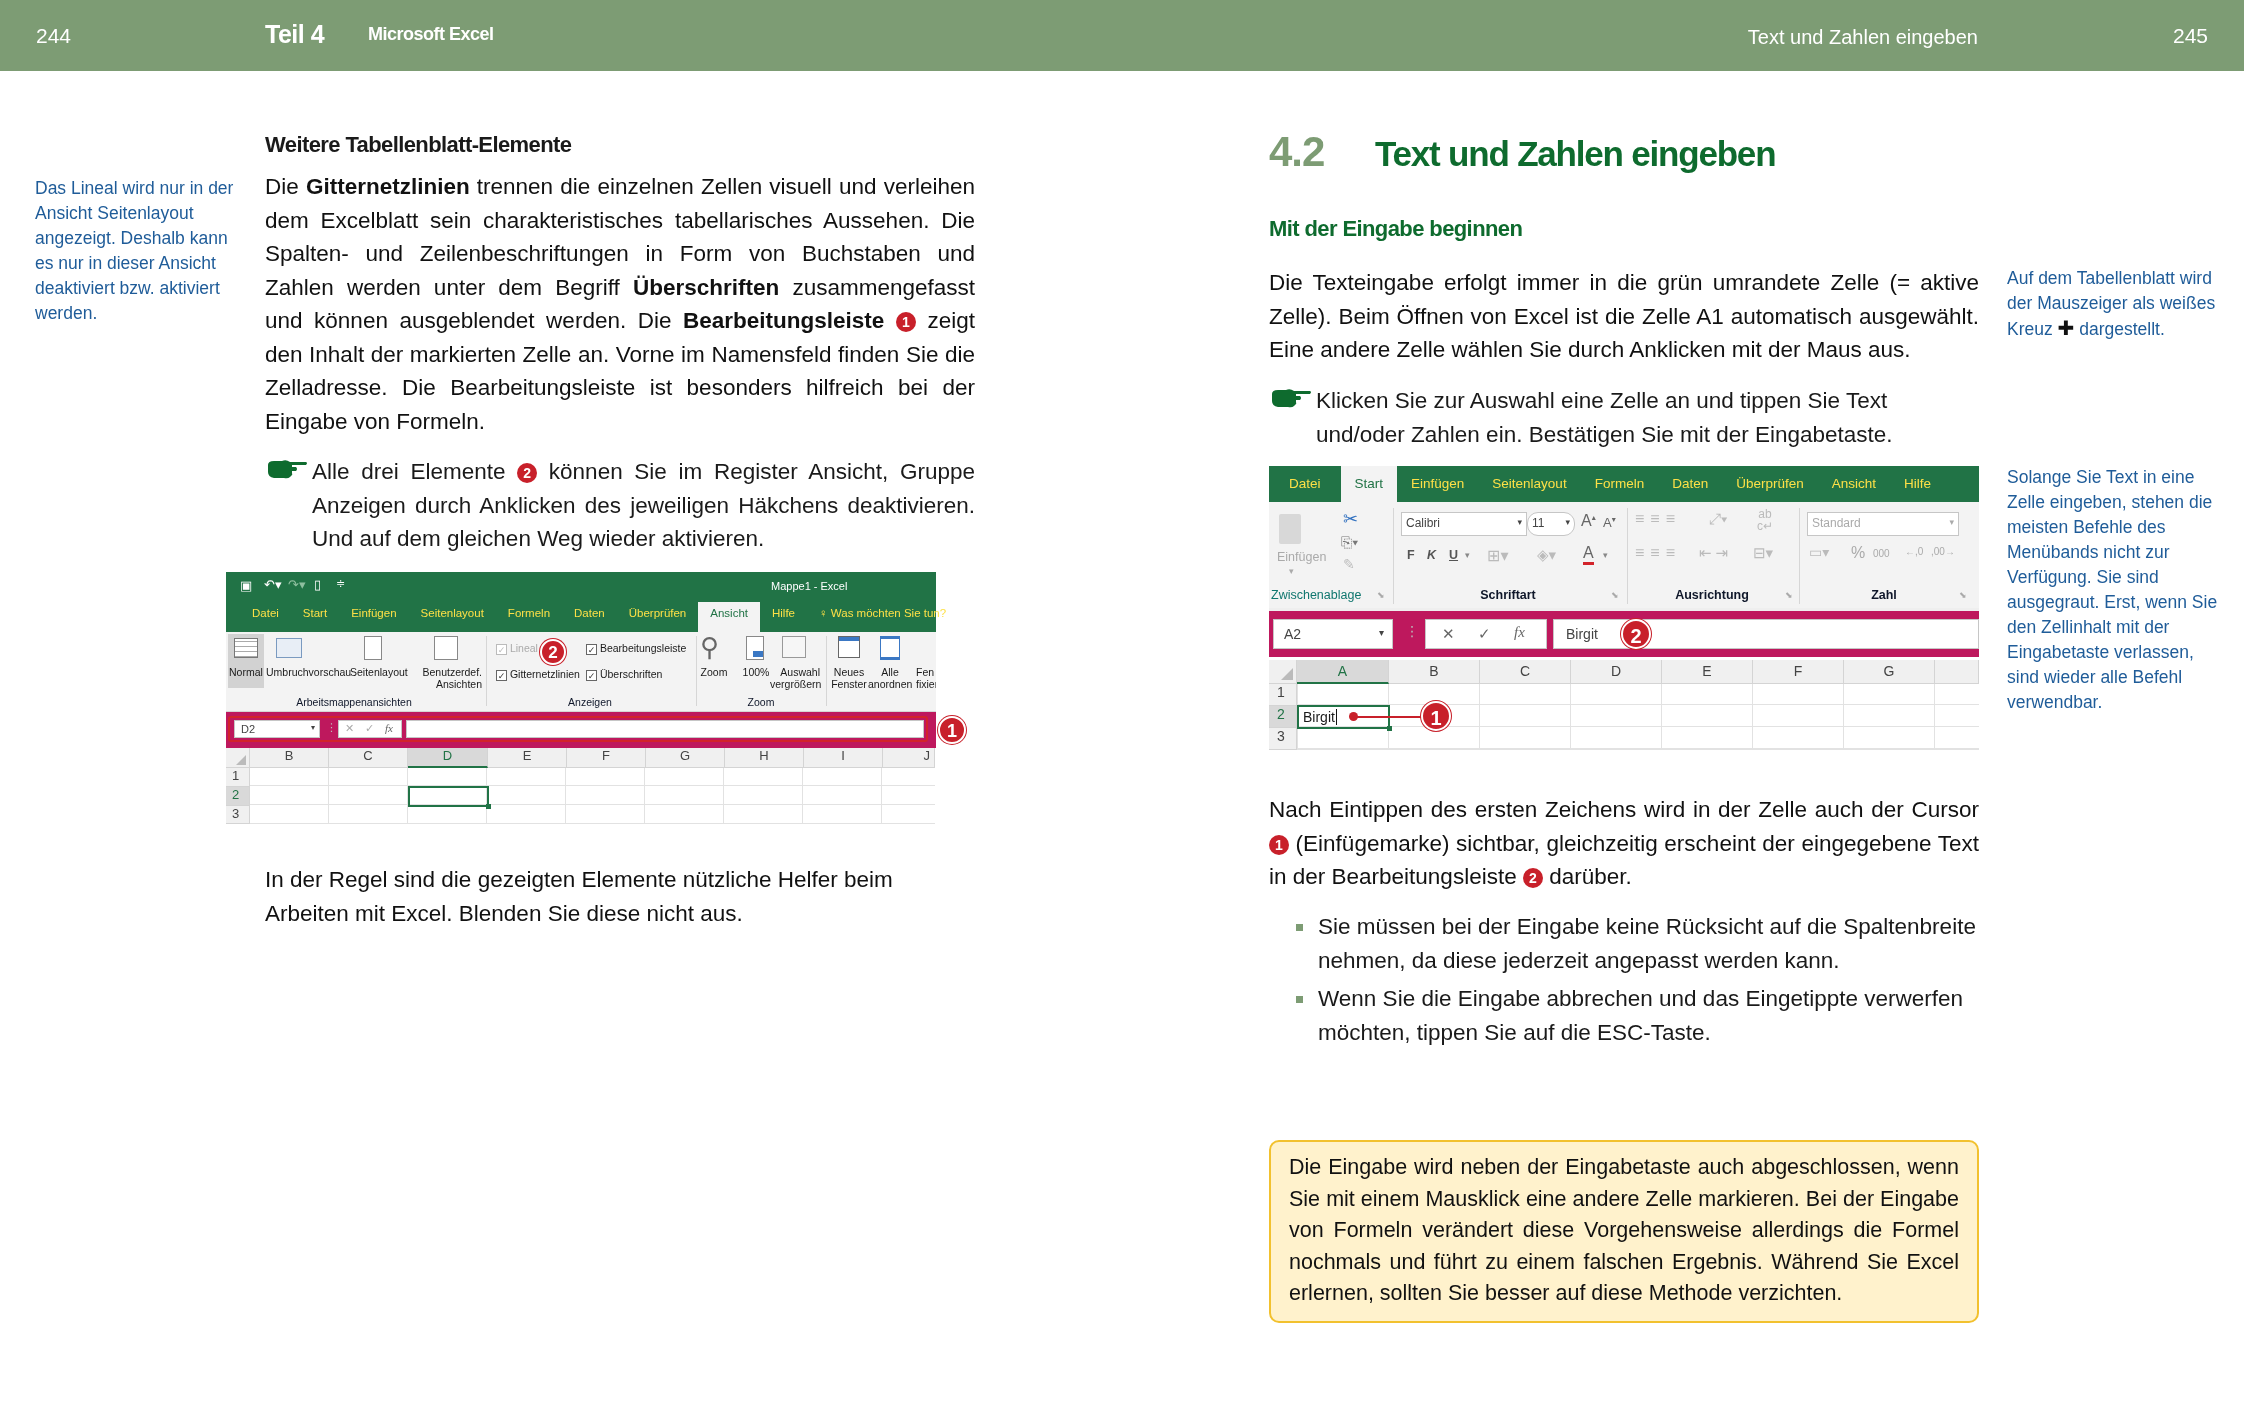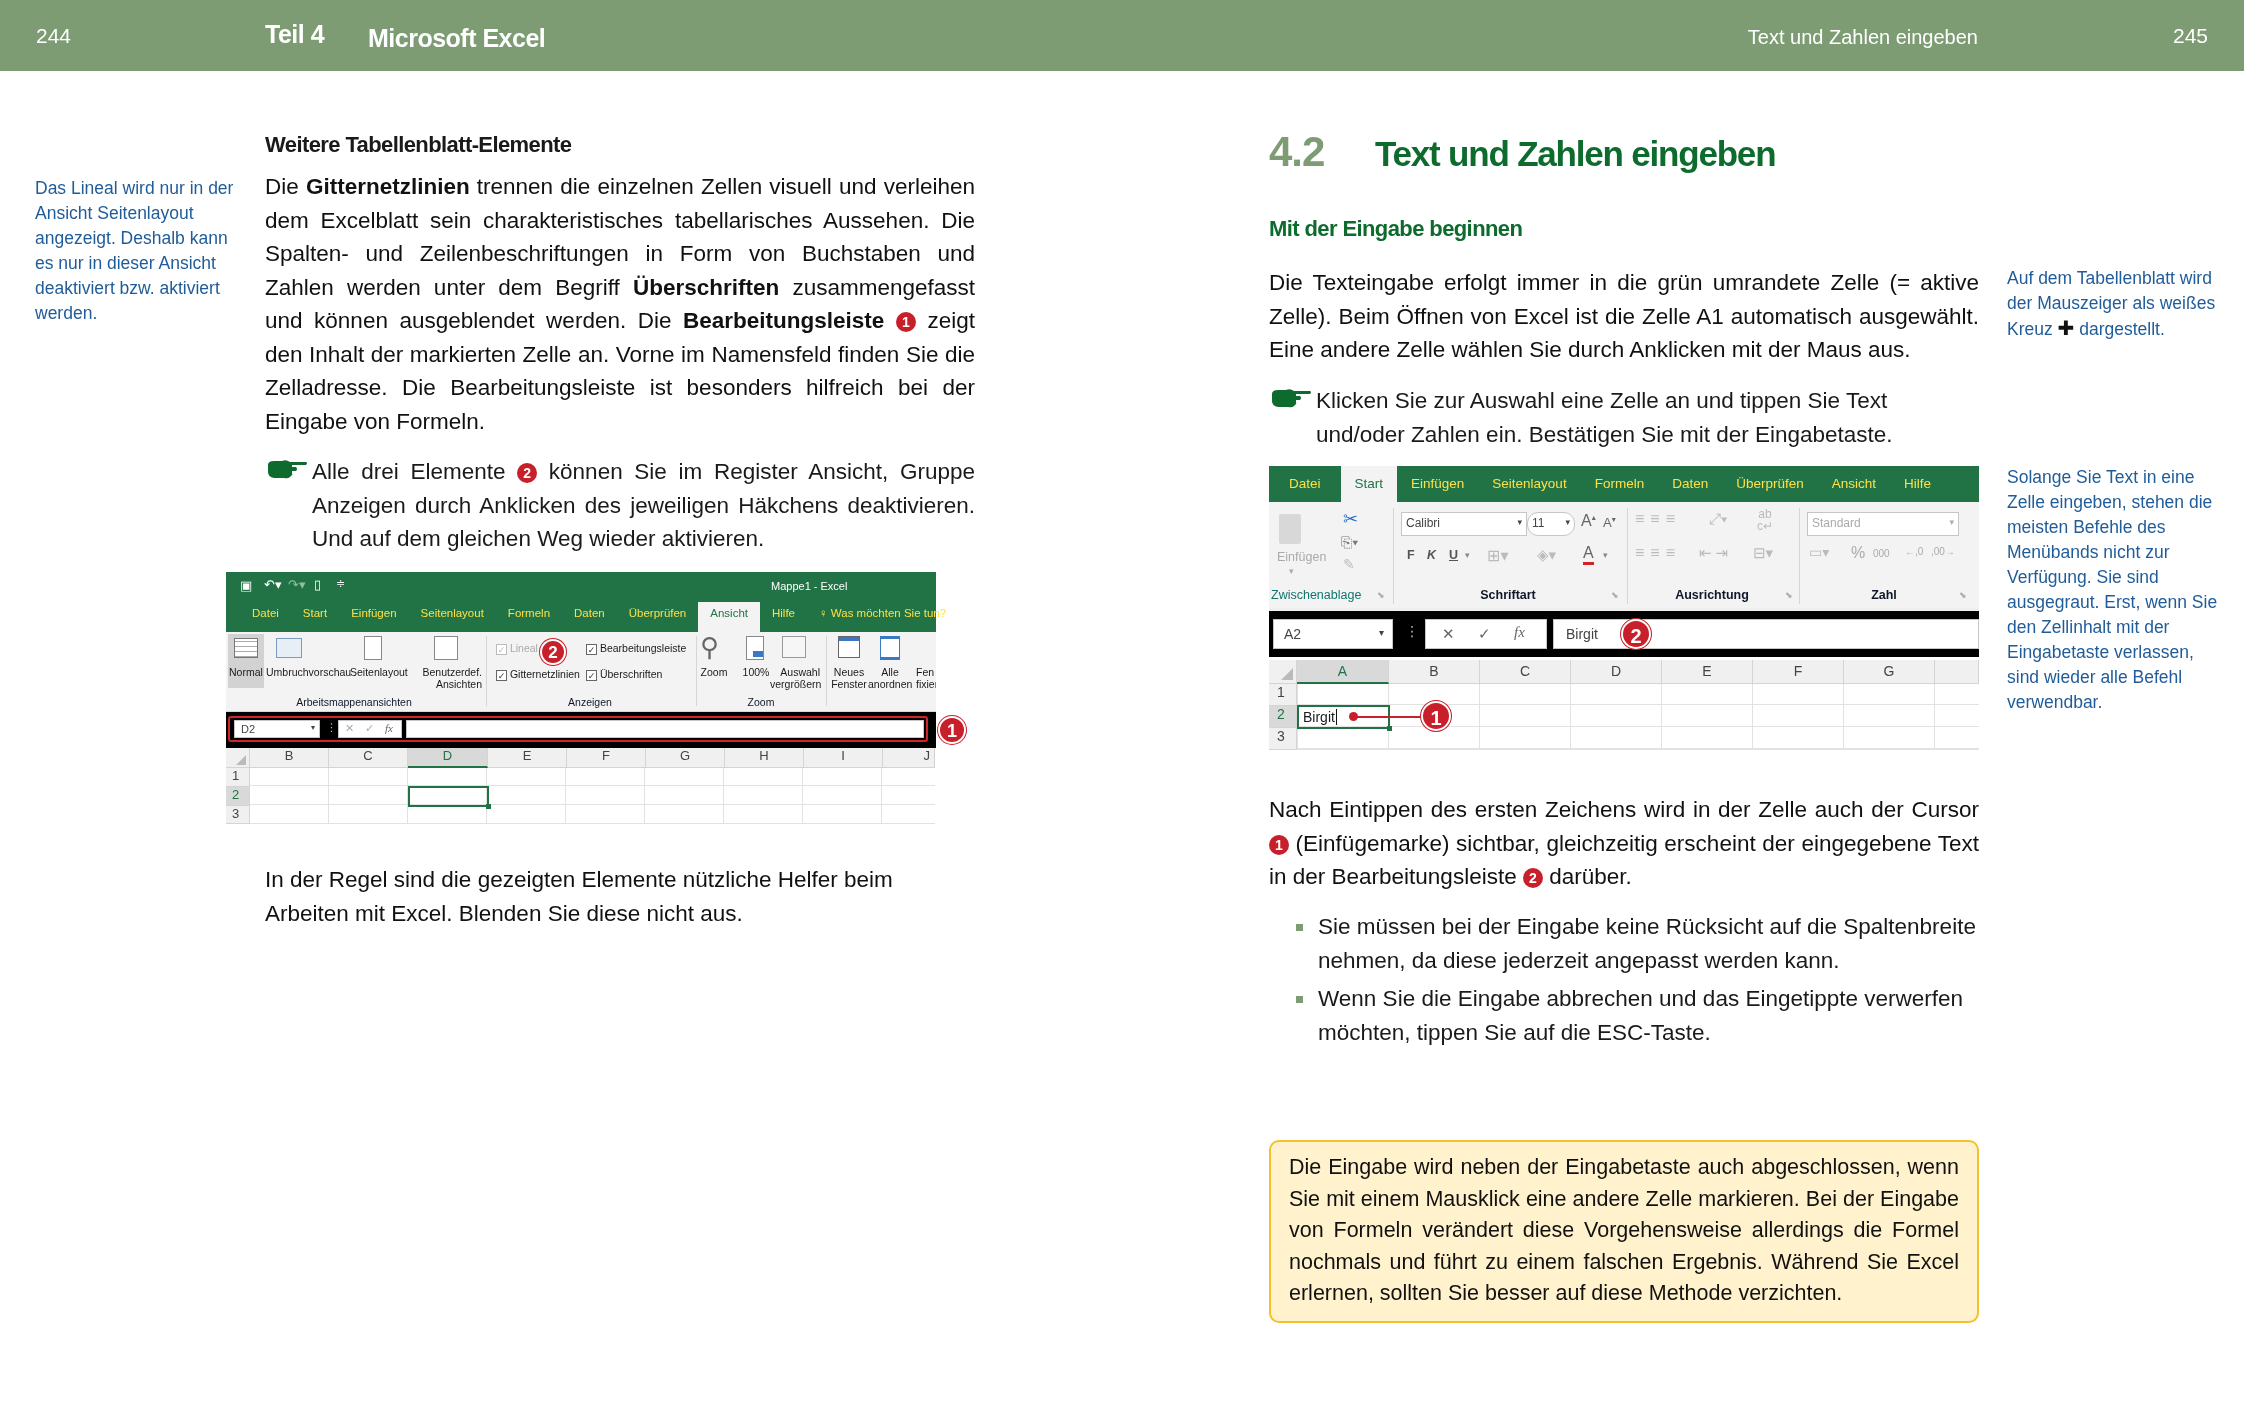--- a/index.html
+++ b/index.html
@@ -4,21 +4,21 @@
 <style>
   * { box-sizing: border-box; margin: 0; padding: 0; }
   html, body { width: 2244px; height: 1417px; background: #ffffff; overflow: hidden; }
   body { position: relative; font-family: "Liberation Sans", sans-serif; color: #1a1a1a; }
 
   .header { position: absolute; left: 0; top: 0; width: 2244px; height: 71px; background: #7d9c74; color: #ffffff; }
   .header .pg { position: absolute; top: 24px; font-size: 21px; }
   .header .pg.left { left: 36px; }
   .header .pg.right { right: 36px; }
   .header .part { position: absolute; left: 265px; top: 20px; font-size: 25px; font-weight: bold; letter-spacing: -0.5px; }
-  .header .chapter { position: absolute; left: 368px; top: 24px; font-size: 25px; font-weight: bold; letter-spacing: -0.5px; }
+  .header .chapter { position: absolute; left: 368px; top: 24px; font-size: 18px; font-weight: bold; letter-spacing: -0.5px; }
   .header .section { position: absolute; right: 266px; top: 26px; font-size: 20px; }
 
   .margin-note { position: absolute; color: #1f5c99; font-size: 17.5px; line-height: 25px; }
   .body-text { position: absolute; font-size: 22.5px; line-height: 33.5px; color: #111; text-align: justify; }
   .body-text b { font-weight: bold; }
   .h3 { position: absolute; font-size: 22px; font-weight: bold; letter-spacing: -0.6px; }
   .h3.green { color: #0e6b2e; }
 
   .badge { display: inline-block; width: 20px; height: 20px; border-radius: 50%; background: #c8202a; color: #fff; font-size: 14px; font-weight: bold; text-align: center; line-height: 20px; vertical-align: 1px; }
   .badge.big { width: 30px; height: 30px; font-size: 20px; line-height: 30px; border: 2px solid #fff; box-shadow: 0 0 0 1px #c8202a; }
@@ -37,21 +37,21 @@
 
   .tipbox { position: absolute; left: 1269px; top: 1140px; width: 710px; height: 183px; background: #fff2cc; border: 2px solid #f2c12e; border-radius: 10px; padding: 10px 18px; font-size: 21.5px; line-height: 31.5px; text-align: justify; color: #111; }
 
   
   .xl { position: absolute; background: #ffffff; font-family: "Liberation Sans", sans-serif; overflow: visible; }
   .xl .titlebar { background: #217346; color: #fff; position: relative; }
   .xl .tabs { background: #217346; display: flex; align-items: flex-end; }
   .xl .tab { color: #fde047; white-space: nowrap; }
   .xl .tab.active { background: #f3f3f3; color: #217346; }
   .xl .ribbon { background: #f3f3f3; border-bottom: 1px solid #d6d6d6; position: relative; }
-  .xl .fbar { background: #000000; position: relative; }
+  .xl .fbar { background: #be185d; position: relative; }
   .xl .grid { position: relative; background: #fff; }
   .xl .colhdr, .xl .rowhdr { background: #f0f0f0; color: #444; text-align: center; border-right: 1px solid #d4d4d4; border-bottom: 1px solid #d4d4d4; position: absolute; }
   .xl .colhdr.sel, .xl .rowhdr.sel { background: #d9d9d9; color: #217346; }
   .xl .grp { position: absolute; text-align: center; color: #0f172a; }
   .xl .sep { position: absolute; width: 1px; background: #d6d6d6; }
   .xl .cb { display: inline-block; border: 1px solid #666; background: #fff; text-align: center; color: #333; vertical-align: middle; }
 
   
   #xl1 { left: 226px; top: 572px; width: 710px; height: 252px; }
   #xl1 .titlebar { height: 30px; font-size: 11px; }

